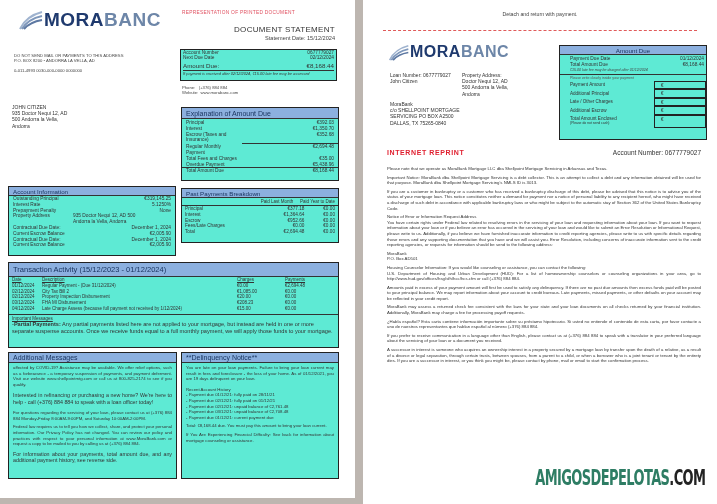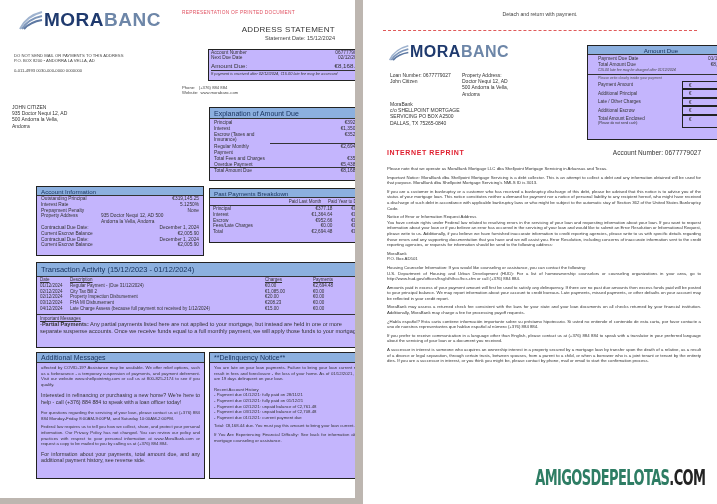--- a/index.html
+++ b/index.html
@@ -14,21 +14,21 @@
   .logo { position: absolute; display: flex; align-items: center; }
   .logo svg { display: block; }
   .logo .lt1 { font-weight: bold; color: #1f3a6e; letter-spacing: 0.5px; }
   .logo .lt2 { color: #6d86a8; letter-spacing: 0.5px; font-weight: bold; }
 
   .tiny { font-size: 4.2px; line-height: 5.2px; color: #444; }
   .small { font-size: 5px; line-height: 6.2px; }
 
   .red-title { position: absolute; color: #e05060; font-size: 4.8px; letter-spacing: 0.3px; }
 
-  .box { position: absolute; border: 1.3px solid #222; background: #c4b5fd; margin-left: 28px; }
+  .box { position: absolute; border: 1.3px solid #222; background: #5eead4; }
   .box-head { background: #8cb0df; color: #1a3560; font-size: 7px; padding: 1px 4px; border-bottom: 1px solid #333; height: 11px; line-height: 9px; }
   .row { display: flex; justify-content: space-between; font-size: 4.8px; line-height: 5.8px; padding: 0 4px; }
   .row .l { color: #333; }
   .row .r { color: #333; text-align: right; }
 
   .tbl { width: 100%; border-collapse: collapse; font-size: 4.7px; }
   .tbl td, .tbl th { padding: 0 3px; line-height: 5.8px; font-weight: normal; text-align: left; color: #333; }
   .tbl th { text-decoration: underline; }
   .right { text-align: right !important; }
 
@@ -53,21 +53,21 @@
       <path d="M2 19 Q8 6 24 2" stroke="#9fb3cf" stroke-width="2" fill="none"></path>
       <path d="M4 19 Q10 9 24 6" stroke="#7e97bb" stroke-width="2" fill="none"></path>
       <path d="M6 19 Q12 12 24 10" stroke="#5d78a2" stroke-width="2" fill="none"></path>
     </svg>
     <span class="lt1" style="font-size:19px;">MORA</span>
     <span class="lt2" style="font-size:19px;">BANC</span>
   </div>
 
   <div class="red-title" style="left:182px;top:10px;">REPRESENTATION  OF PRINTED DOCUMENT</div>
 
-  <div style="position:absolute;right:20px;top:25px;font-size:8px;color:#333;letter-spacing:0.3px;">ADDRESS STATEMENT</div>
+  <div style="position:absolute;right:20px;top:25px;font-size:8px;color:#333;letter-spacing:0.3px;">DOCUMENT STATEMENT</div>
   <div style="position:absolute;right:20px;top:35px;font-size:5.6px;color:#444;">Statement Date: 15/12/2024</div>
 
   <div class="tiny" style="position:absolute;left:14px;top:53px;">
     <div>DO NOT SEND MAIL OR PAYMENTS TO THIS ADDRESS</div>
     <div>P.O. BOX 8200 • ANDORRA LA VELLA, AD</div>
     <div style="margin-top:5px;">0-011-4993 0030-000-0000 0000000</div>
   </div>
 
   <div class="box" style="left:180px;top:49px;width:157px;height:32px;padding:1px 2px;">
     <div class="row" style="padding:0;font-size:4.8px;line-height:4.8px;">

